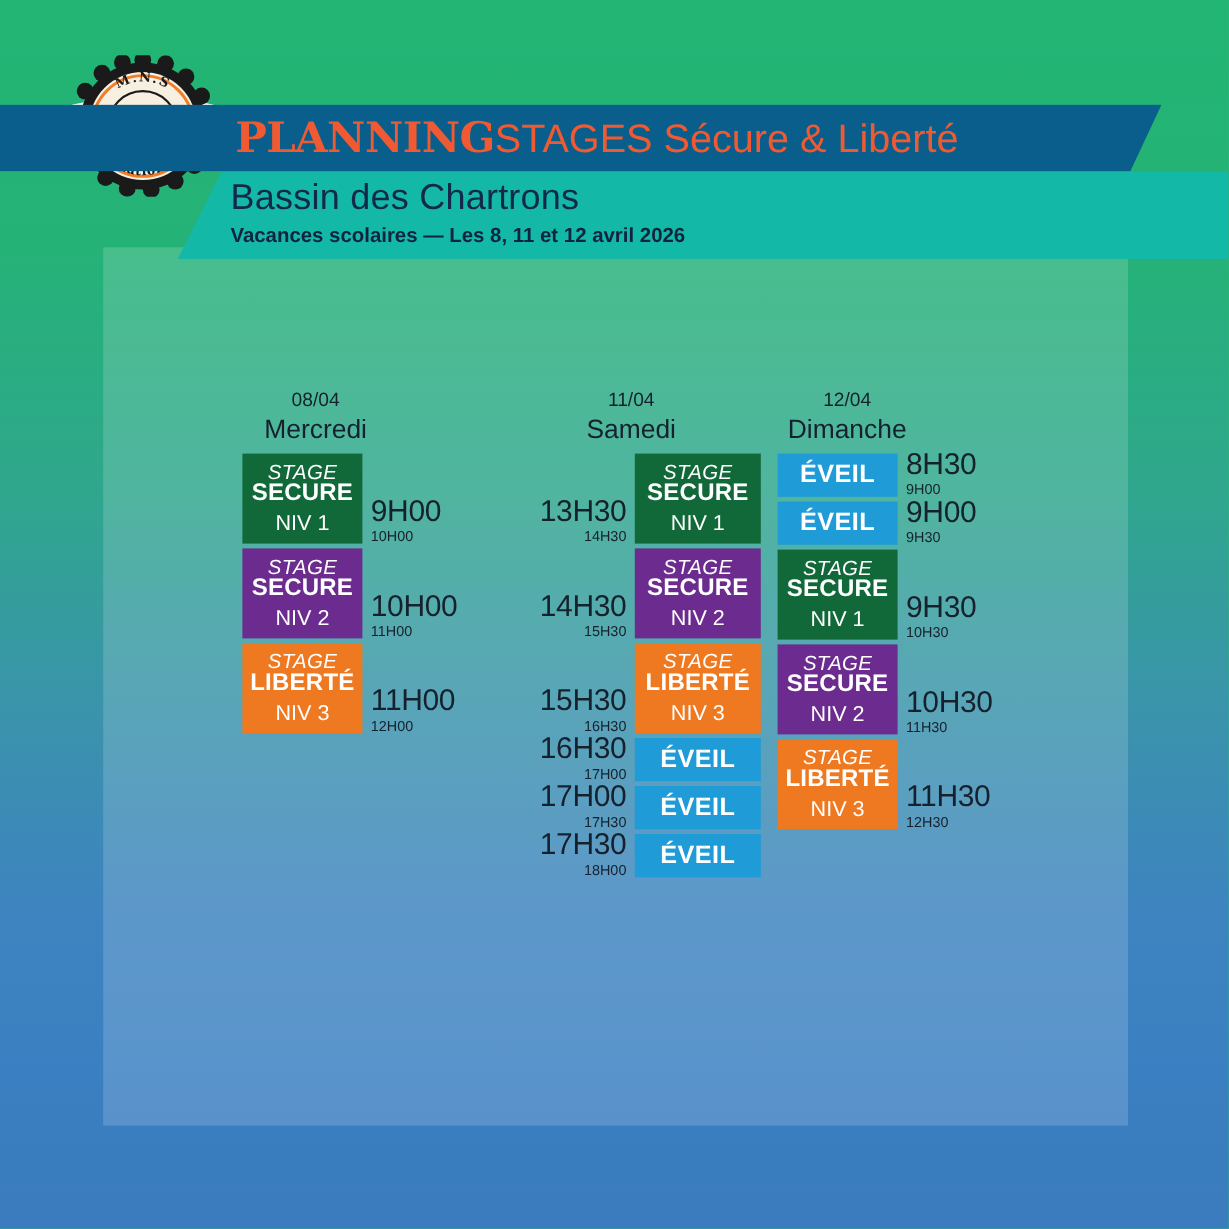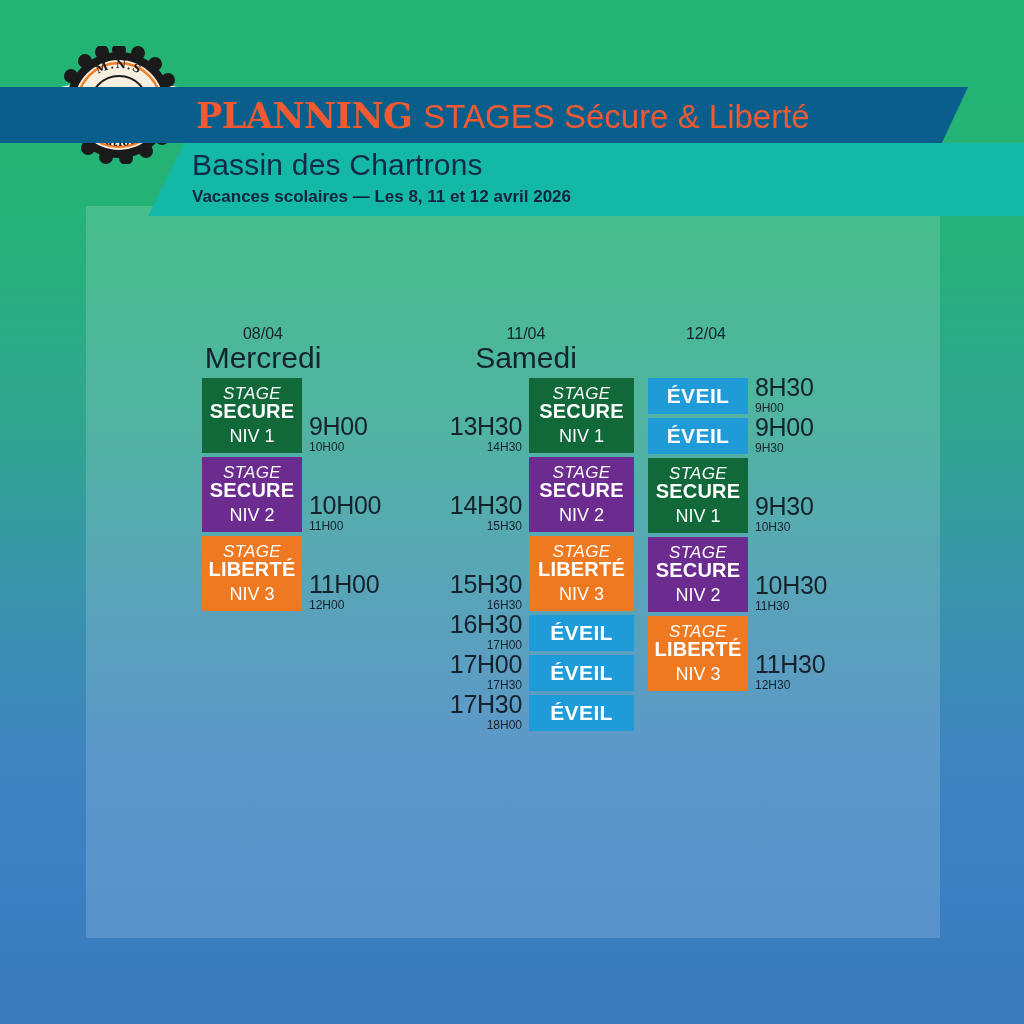--- a/index.html
+++ b/index.html
@@ -36,21 +36,21 @@
   #banner{
     position:absolute;
     left:0; top:87px; width:968px; height:56px;
     background:#0a5e8c;
     clip-path:polygon(0 0, 100% 0, 97.3% 100%, 0 100%);
     display:flex; align-items:center;
   }
   #banner .title{
     margin-left:196px;
     white-space:nowrap;
-    display:flex; align-items:baseline; gap:11px;
+    display:flex; align-items:baseline; 
   }
   .t-planning{
     font-family:"DejaVu Serif", serif;
     font-weight:bold;
     font-size:35px;
     letter-spacing:-0.5px;
     color:#ef5a32;
   }
   .t-rest{
     font-family:"Liberation Sans", sans-serif;
@@ -88,21 +88,21 @@
   #grid{
     position:absolute;
     left:86px; top:206px; width:854px; height:732px;
   }
   .col{ position:absolute; top:0;padding-left:48px; }
   .col-head{
     text-align:center;
     color:#14212e;
   }
   .ch-date{ font-size:16px; line-height:20px; }
-  .ch-day { font-size:30px; line-height:28px; }
+  .ch-day { font-size:22px; line-height:28px; }
 
   .rows{ position:absolute; }
   .row{
     display:flex; align-items:stretch;
     margin-bottom:4px;
   }
   .row.timeleft{ }
   .row.timeright{ flex-direction:row; }
 
   .block{
@@ -324,20 +324,21 @@
           </div>
           <div class="block" style="background: rgb(31, 155, 215); width: 105px; height: 36px;">
             <div class="b-single">ÉVEIL</div>
           </div>
         </div>
       </div>
     </div>
     <div class="col" style="left: 0px; width: 854px; height: 100%;">
       <div class="col-head" style="position: absolute; left: 530px; top: 118px; width: 180px;">
         <div class="ch-date">12/04</div>
+        <div class="ch-day">Dimanche</div>
       </div>
       <div class="rows" style="left: 562px; top: 172px; width: 190px;">
         <div class="row timeright" style="height: 36px;">
           <div class="block" style="background: rgb(31, 155, 215); width: 100px; height: 36px;">
             <div class="b-single">ÉVEIL</div>
           </div>
           <div class="times right" style="width: 90px;">
             <div class="t-start">8H30</div>
             <div class="t-end">9H00</div>
           </div>

